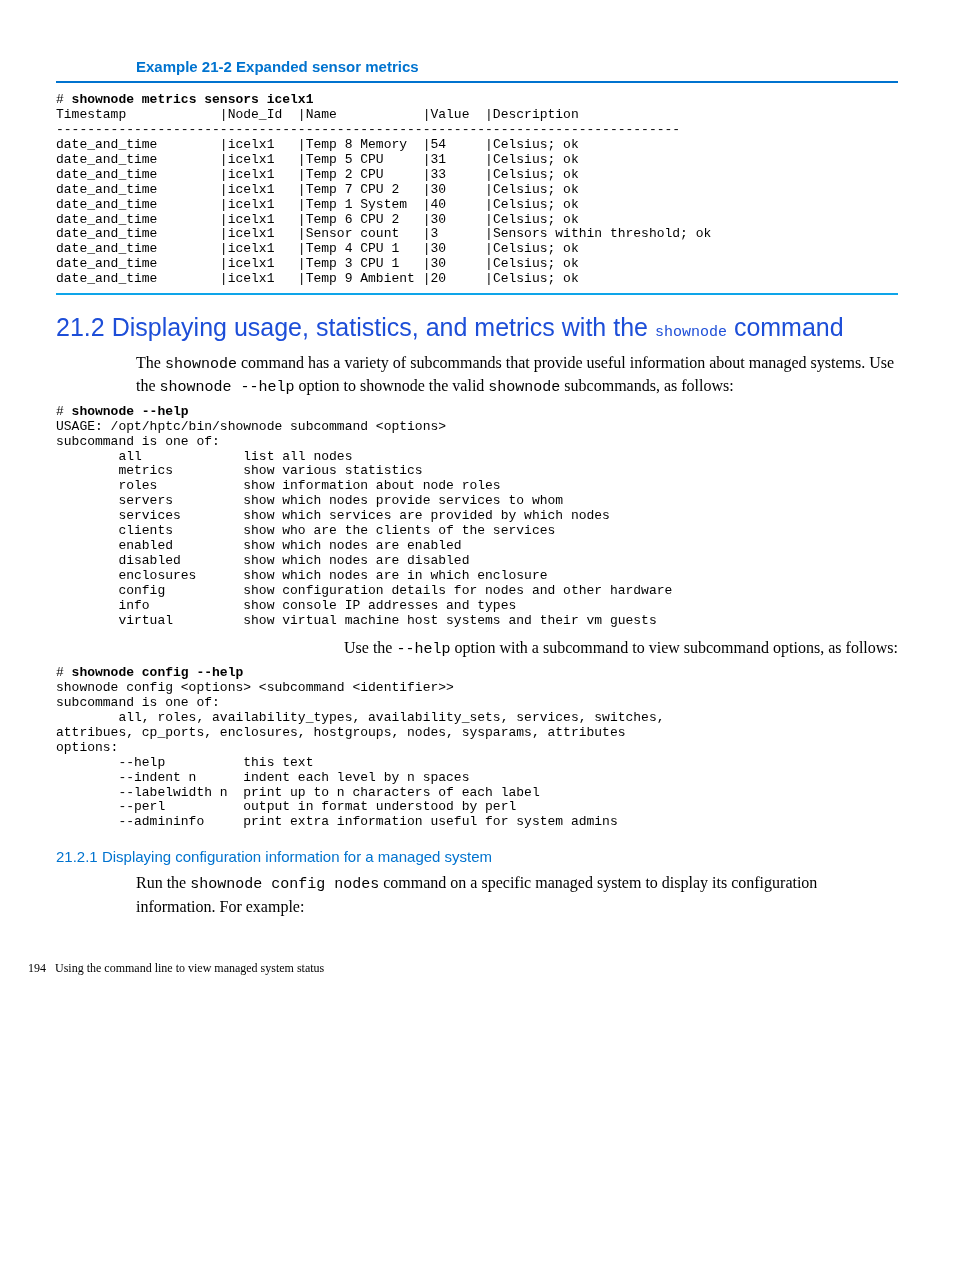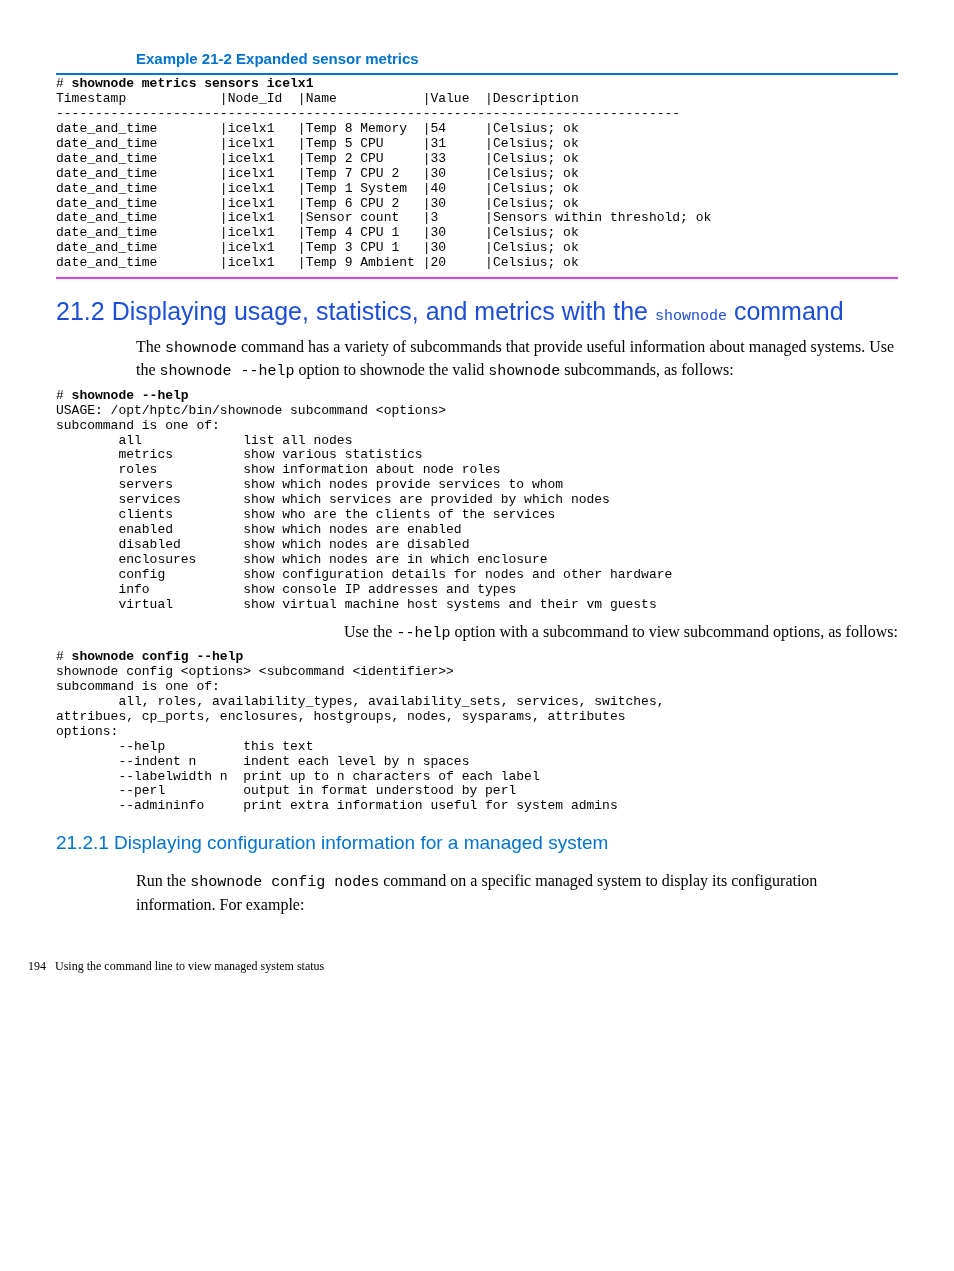--- a/index.html
+++ b/index.html
@@ -11,28 +11,28 @@
     width: 954px;
   }
   .page {
     padding: 50px 56px 30px 56px;
   }
   .example-title {
     color: #0073cf;
     font-family: Arial, "Helvetica Neue", sans-serif;
     font-weight: bold;
     font-size: 15px;
-    margin: 0 0 6px 0;
+    margin: 8px 0 6px 0;
     padding-left: 80px;
   }
   .example-box {
     border-top: 2px solid #0073cf;
-    border-bottom: 2px solid #d946ef;
+    border-bottom: 2px solid #0ea5e9;
     margin: 0 0 18px 0;
-    padding: 2px 0 6px 0;
+    padding: 10px 0 6px 0;
   }
   pre {
     font-family: "Courier New", Courier, monospace;
     font-size: 13px;
     line-height: 1.15;
     margin: 0;
     white-space: pre;
   }
   .ital { }
   .bold { font-weight: bold; }
@@ -40,22 +40,22 @@
     color: #1d4ed8;
     font-family: Arial, "Helvetica Neue", sans-serif;
     font-weight: normal;
     font-size: 25px;
     margin: 12px 0 10px 0;
   }
   h3.subsection {
     color: #0073cf;
     font-family: Arial, "Helvetica Neue", sans-serif;
     font-weight: normal;
-    font-size: 19px;
-    margin: 18px 0 16px 0;
+    font-size: 15px;
+    margin: 18px 0 7px 0;
   }
   .mono-inline {
     font-family: "Courier New", Courier, monospace;
     font-size: 15px;
   }
   p.body {
     font-size: 16px;
     line-height: 1.35;
     margin: 0 0 6px 0;
     padding-left: 80px;

